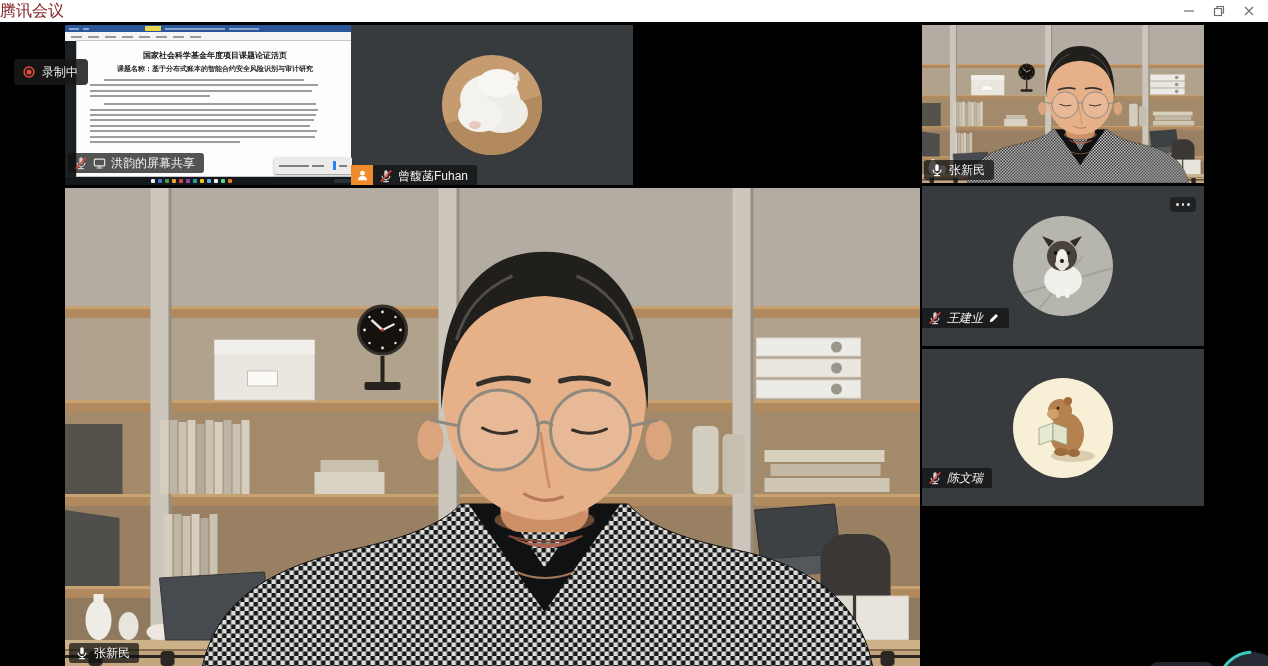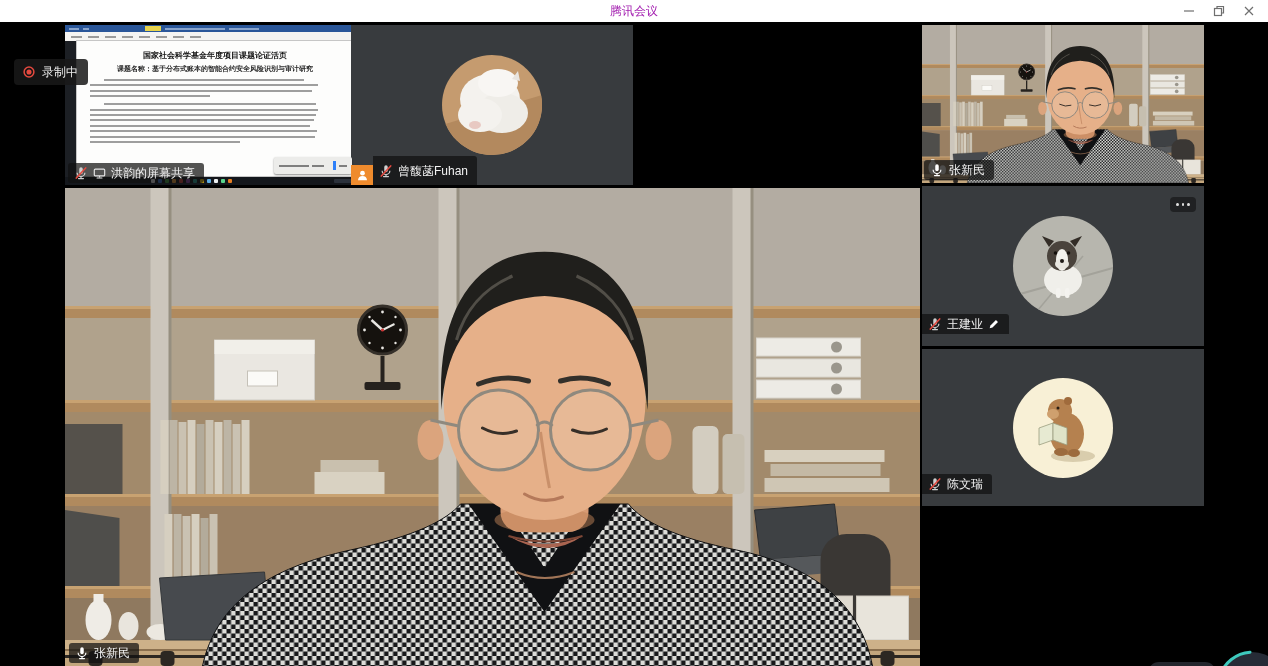--- a/index.html
+++ b/index.html
@@ -1,21 +1,21 @@
 <!DOCTYPE html>
 <html><head>
 <meta charset="utf-8">
 <style>
   html,body{margin:0;padding:0;background:#000;}
   body{width:1268px;height:666px;overflow:hidden;font-family:"Liberation Sans",sans-serif;}
   .app{position:relative;width:1268px;height:666px;background:#000;}
 
   
   .titlebar{position:absolute;left:0;top:0;width:1268px;height:22px;background:#ffffff;z-index:20;}
-  .app-title{position:absolute;left:0;right:0;top:0;line-height:22px;text-align:center;font-size:12px;color:#a21caf;}
+  .app-title{position:absolute;left:0;right:0;top:0;line-height:22px;font-size:16px;color:#7f1d1d;}
   .winctrl{position:absolute;right:4px;top:0;height:22px;display:flex;align-items:center;z-index:40;}
   .wc{width:30px;height:22px;border:0;background:transparent;display:flex;align-items:center;justify-content:center;padding:0;cursor:pointer;}
   .wc svg{stroke:#6f6f6f;fill:none;stroke-width:1.2;}
 
   
   .speaking-panel{position:absolute;left:910px;top:0;width:225px;height:28px;background:#1d1d1d;display:flex;align-items:center;gap:9px;padding-left:12px;box-sizing:border-box;z-index:30;overflow:hidden;}
   .speak-txt{color:#e8e8e8;font-size:12px;white-space:nowrap;}
   .sep{width:1px;height:13px;background:#4a4a4a;}
   .logo-wrap{position:absolute;right:4px;top:3px;width:50px;height:26px;}
   .logo-wrap i{position:absolute;width:18px;height:18px;border-radius:4px;transform:rotate(45deg);}
@@ -31,23 +31,23 @@
   #tile-zeng{left:351px;top:25px;width:282px;height:160px;}
   #tile-long{left:636px;top:25px;width:284px;height:160px;border:2px solid #22b14c;box-sizing:border-box;background:#9aa79e;}
   #tile-zx-top{left:922px;top:25px;width:282px;height:158px;background:#6b5f50;}
   #tile-wang{left:922px;top:186px;width:282px;height:160px;}
   #tile-chen{left:922px;top:349px;width:282px;height:157px;}
   #tile-sun{left:922px;top:509px;width:282px;height:157px;}
   #main-video{left:65px;top:188px;width:855px;height:478px;background:#20201e;}
 
   .pill{position:absolute;left:4px;bottom:4px;display:inline-flex;align-items:center;gap:5px;background:rgba(16,16,16,.72);border-radius:3px;padding:3px 9px 3px 6px;color:#f2f2f2;font-size:12px;line-height:14px;white-space:nowrap;z-index:5;}
   .pill svg{display:block;flex:0 0 auto;}
-  .pill-corner{left:0;bottom:12px;border-radius:0 3px 0 0;}
+  .pill-corner{left:0;bottom:18px;border-radius:0 3px 0 0;font-style:italic;}
   .host-badge{position:absolute;left:0;bottom:0;width:22px;height:20px;background:#ef8b2d;display:flex;align-items:center;justify-content:center;z-index:6;}
-  .pill-zeng{left:22px;bottom:0;height:29px;box-sizing:border-box;border-radius:0 3px 0 0;padding-top:1px;padding-bottom:0;align-items:center;}
+  .pill-zeng{left:22px;bottom:0;height:20px;box-sizing:border-box;border-radius:0 3px 0 0;padding-top:1px;padding-bottom:0;align-items:center;}
   .more-btn{position:absolute;top:11px;right:8px;width:26px;height:15px;background:rgba(8,8,8,.5);border:0;border-radius:4px;display:flex;align-items:center;justify-content:center;gap:3px;cursor:pointer;z-index:6;}
   .more-btn i{width:3px;height:3px;border-radius:50%;background:#dcdcdc;}
 
   .avatar{position:absolute;left:50%;top:50%;transform:translate(-50%,-50%);width:100px;height:100px;border-radius:50%;overflow:hidden;}
   .avatar svg{display:block;}
   .vid{position:absolute;left:0;top:0;display:block;}
 
   
   .word-top{position:absolute;left:0;top:0;right:0;height:7px;background:#2a5699;display:flex;align-items:center;gap:4px;padding-left:4px;}
   .word-top i{height:2px;background:#87a3cd;display:block;}
@@ -437,21 +437,21 @@
         <i style="background:#d7443e"></i>
         <i style="background:#8e44ad"></i>
         <i style="background:#26a69a"></i>
         <i style="background:#f1c40f"></i>
         <i style="background:#5dade2"></i>
         <i style="background:#ecf0f1"></i>
         <i style="background:#58d68d"></i>
         <i style="background:#e67e22"></i>
       <span class="tray"></span>
     </div>
-    <div class="pill" style="left:3px;bottom:2px">
+    <div class="pill" style="left:3px;bottom:12px">
       <svg width="14" height="14">
           <use href="#i-mic-off"></use>
         </svg>
       <svg width="13" height="13" style="color:#e8e8e8">
           <use href="#i-monitor"></use>
         </svg>
       <span>洪韵的屏幕共享</span>
     </div>
   </div>
 

